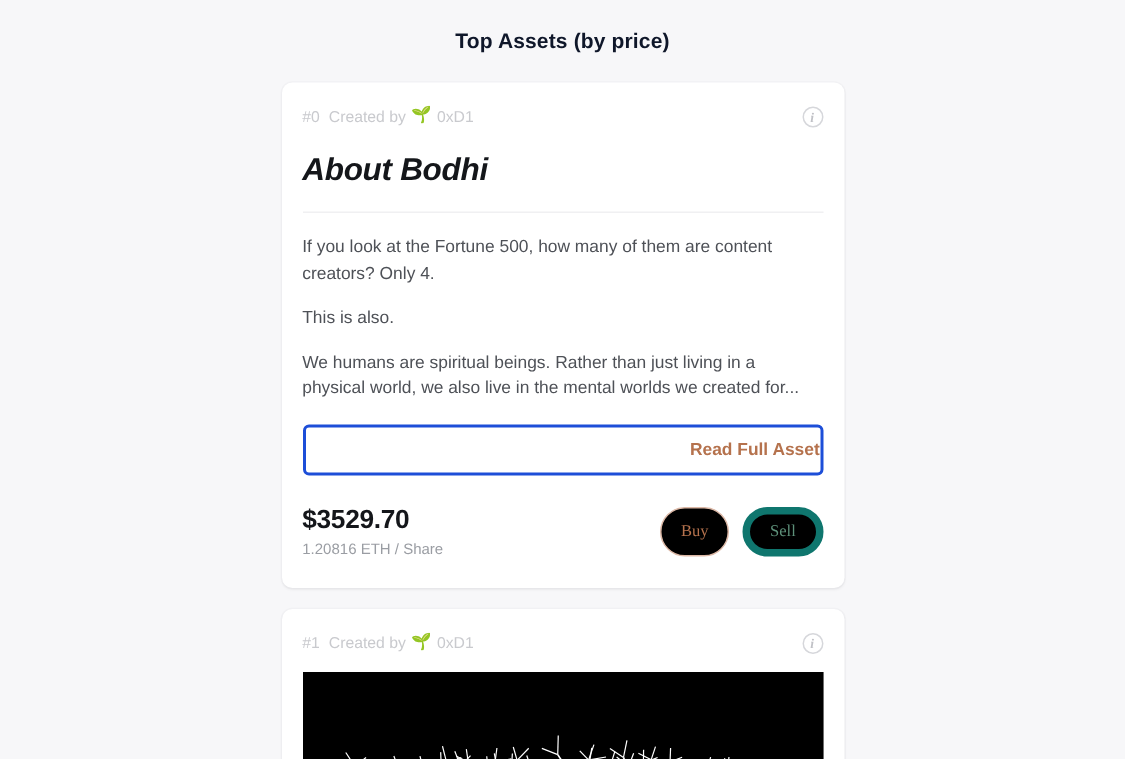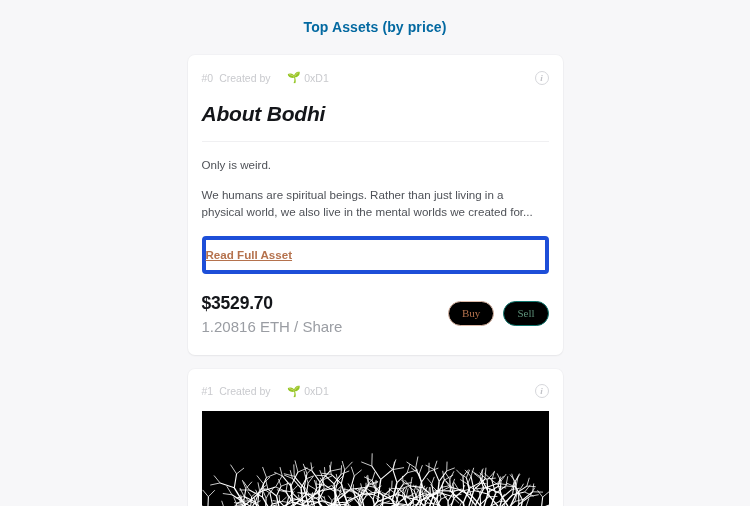--- a/index.html
+++ b/index.html
@@ -21,21 +21,21 @@
     height: 506px;
     position: relative;
     overflow: hidden;
   }
 
   
   .page-title {
     text-align: center;
     font-size: 14px;
     font-weight: bold;
-    color: #0369a1;
+    color: #0f172a;
     padding-top: 19px;
     letter-spacing: 0.1px;
   }
 
   
   .card-list {
     width: 375px;
     margin: 0 auto;
     padding-top: 20px;
   }
@@ -54,21 +54,21 @@
     display: flex;
     align-items: center;
     padding: 15px 14px 0 14px;
     font-size: 10.5px;
     color: #c9cace;
     height: 30px;
   }
 
   .meta-index { margin-right: 6px; }
 
-  .meta-created { margin-right: 17px; }
+  .meta-created { margin-right: 4px; }
 
   .meta-sprout {
     font-size: 11px;
     line-height: 1;
     margin-right: 3px;
     filter: saturate(1.2);
   }
 
   .meta-author { color: #c9cace; }
 
@@ -116,49 +116,48 @@
   }
   .asset-paragraph:last-of-type { margin-bottom: 12px; }
 
   
   .read-full {
     display: block;
     width: 100%;
     margin-top: 15px;
     padding: 8px 0 9px 0;
     background: #ffffff;
-    border: 4px solid #1d4ed8;
+    border: 2px solid #1d4ed8;
     border-radius: 4px;
     color: #b5724d;
     font-size: 11.6px;
     font-weight: bold;
     font-family: "Liberation Sans", sans-serif;
-    text-align: left;
+    text-align: right;
     cursor: pointer;
-    text-decoration: underline;
   }
 
   
   .price-row {
     display: flex;
     align-items: center;
     padding: 19px 14px 20px 14px;
   }
 
   .price-block { flex: 1 1 auto; }
 
   .price-amount {
     font-size: 17.5px;
     font-weight: bold;
     color: #14161a;
     letter-spacing: -0.2px;
   }
 
   .price-sub {
-    font-size: 15px;
+    font-size: 10px;
     color: #9a9da3;
     padding-top: 4px;
   }
 
   .trade-buttons {
     display: flex;
     gap: 9px;
     flex: 0 0 auto;
   }
 
@@ -170,21 +169,21 @@
     font-family: Liberation Serif, serif;
     cursor: pointer;
   }
 
   .pill-buy {
     border: 1px solid #dcb8a6;
     color: #b5724d;
   }
 
   .pill-sell {
-    border: 1px solid #0f766e;
+    border: 5px solid #0f766e;
     color: #5d9079;
   }
 
   
   .artwork {
     margin: 12px 14px 0 14px;
     background: #000000;
     height: 120px;
     position: relative;
     overflow: hidden;
@@ -210,21 +209,22 @@
         <span class="meta-author">0xD1</span>
         <span class="meta-spacer"></span>
         <span class="info-icon">i</span>
       </div>
 
       <div class="card-body">
         <div class="asset-title">About Bodhi</div>
 
         <div class="divider"></div>
 
-        <p class="asset-paragraph">Only is weird.</p>
+        <p class="asset-paragraph">If you look at the Fortune 500, how many of them are content creators? Only 4.</p>
+        <p class="asset-paragraph">This is also.</p>
         <p class="asset-paragraph">We humans are spiritual beings. Rather than just living in a physical world, we also live in the mental worlds we created for...</p>
 
         <button class="read-full">Read Full Asset</button>
       </div>
 
       <div class="price-row">
         <div class="price-block">
           <div class="price-amount">$3529.70</div>
           <div class="price-sub">1.20816 ETH / Share</div>
         </div>

